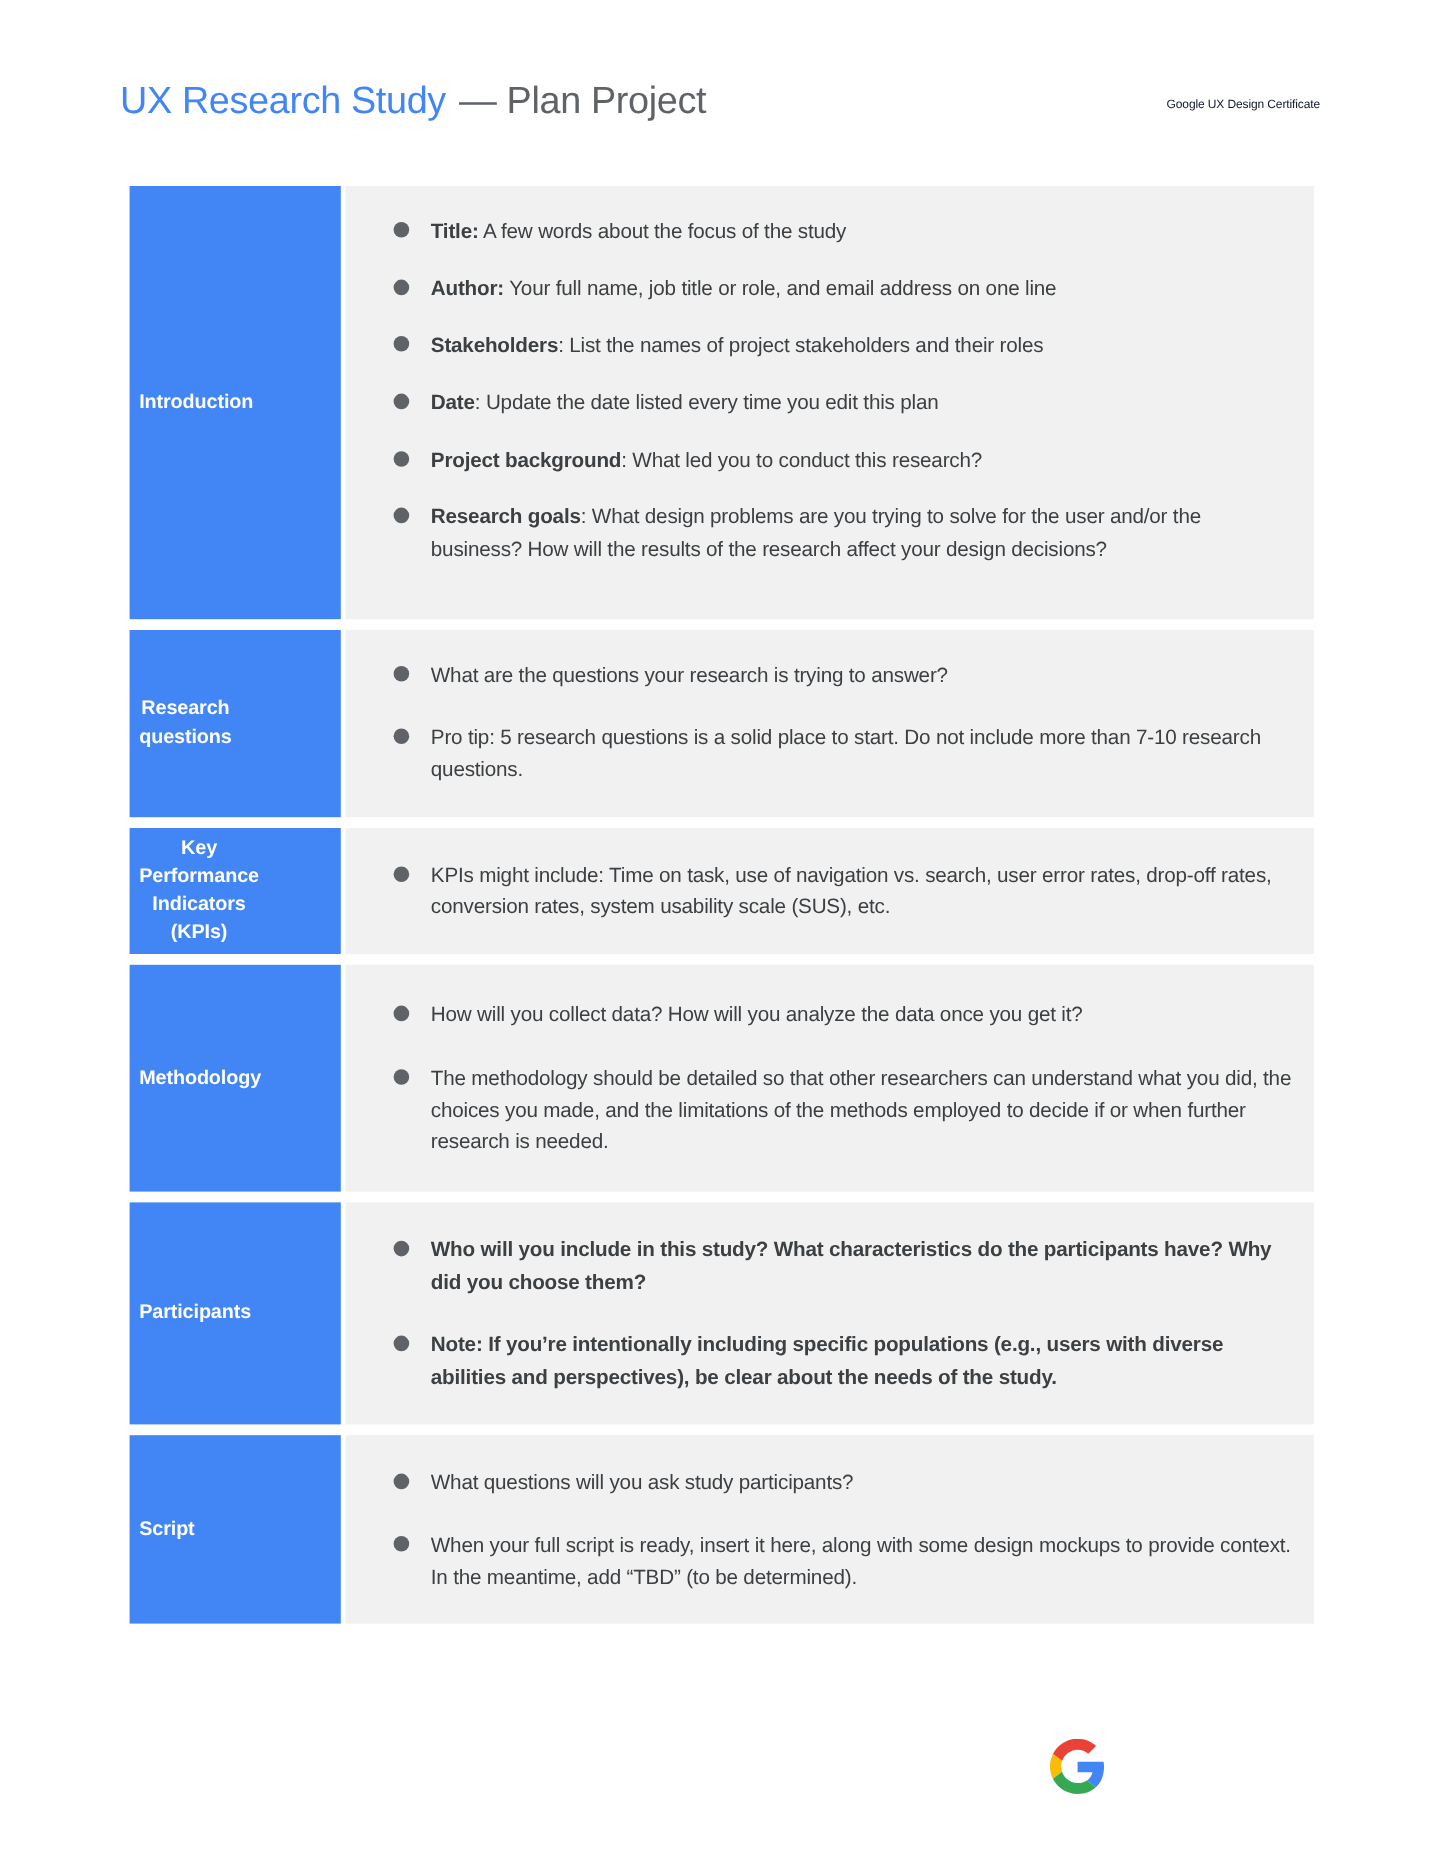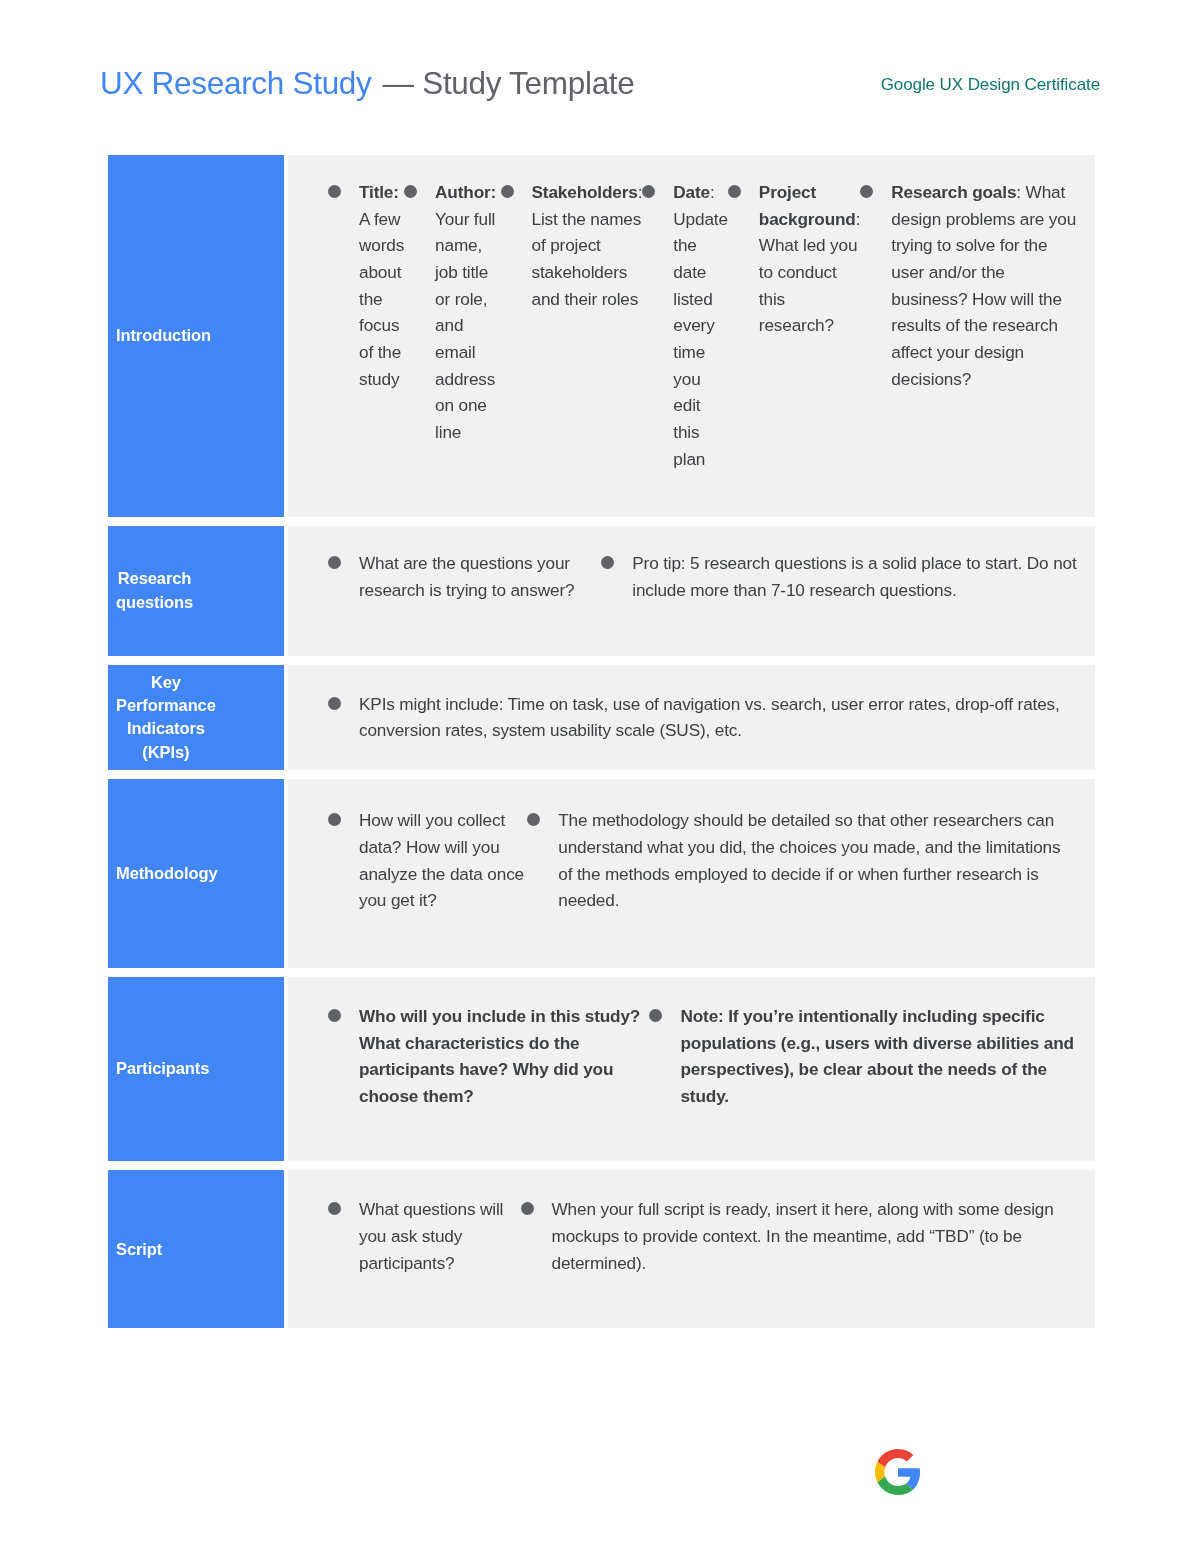--- a/index.html
+++ b/index.html
@@ -50,23 +50,23 @@
   }
   .title-sub {
     font-size: 31.5px;
     font-weight: 400;
     color: #5f6368;
     letter-spacing: -0.3px;
     line-height: 1;
     margin-left: 11px;
   }
   .header-right {
-    font-size: 17px;
+    font-size: 10px;
     font-weight: 400;
-    color: #0f766e;
+    color: #0f172a;
     letter-spacing: -0.1px;
     white-space: nowrap;
     transform: translateY(-4px);
     margin-left: 20px;
   }
 
   
   .table {
     position: absolute;
     left: 108px;
@@ -95,21 +95,21 @@
     letter-spacing: -0.1px;
   }
   .label-cell span { display: block; }
 
   .content-cell {
     flex: 1 1 auto;
     background: #f1f1f1;
     margin-left: 4px;
     padding: 22px 18px 22px 40px;
     display: flex;
-    flex-direction: row;
+    flex-direction: column;
     justify-content: center;
   }
 
   .bullet-row {
     display: flex;
     align-items: flex-start;
     margin-bottom: 21px;
   }
   .bullet-row:last-child { margin-bottom: 0; }
 
@@ -162,21 +162,21 @@
   }
 </style>
 </head>
 <body>
 
 <div class="page">
 
   <div class="header">
     <div class="title-group">
       <span class="title-main">UX Research Study</span>
-      <span class="title-sub">— Study Template</span>
+      <span class="title-sub">— Plan Project</span>
     </div>
     <div class="header-right">Google UX Design Certificate</div>
   </div>
 
   <div class="table" id="table-root">
       <div class="row row-introduction">
         <div class="label-cell">
           <div>
             <span>Introduction</span>
           </div>

